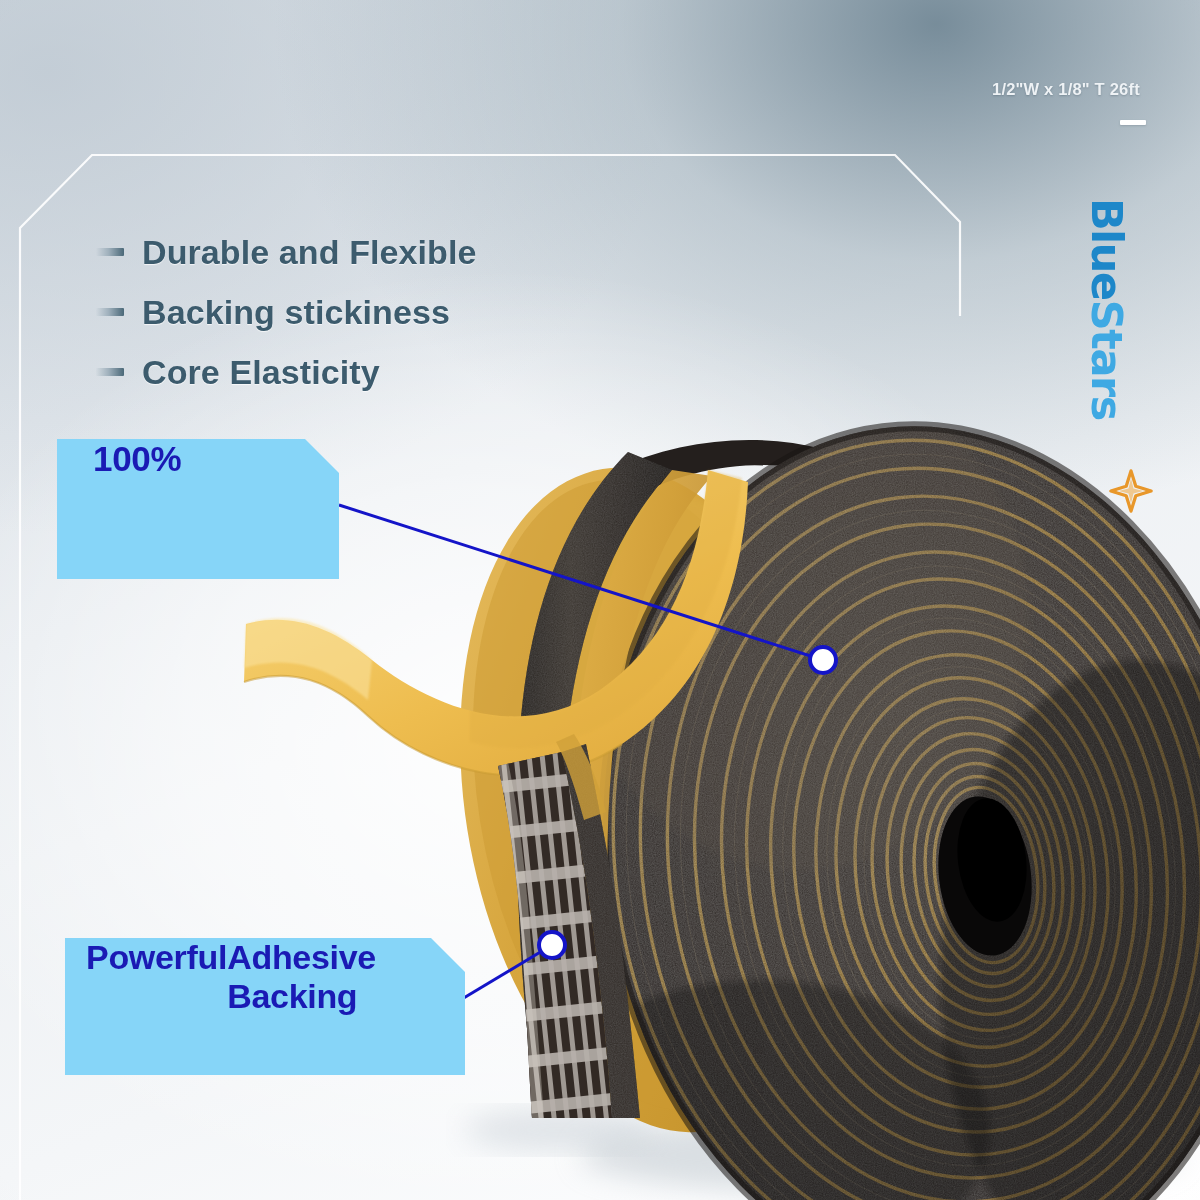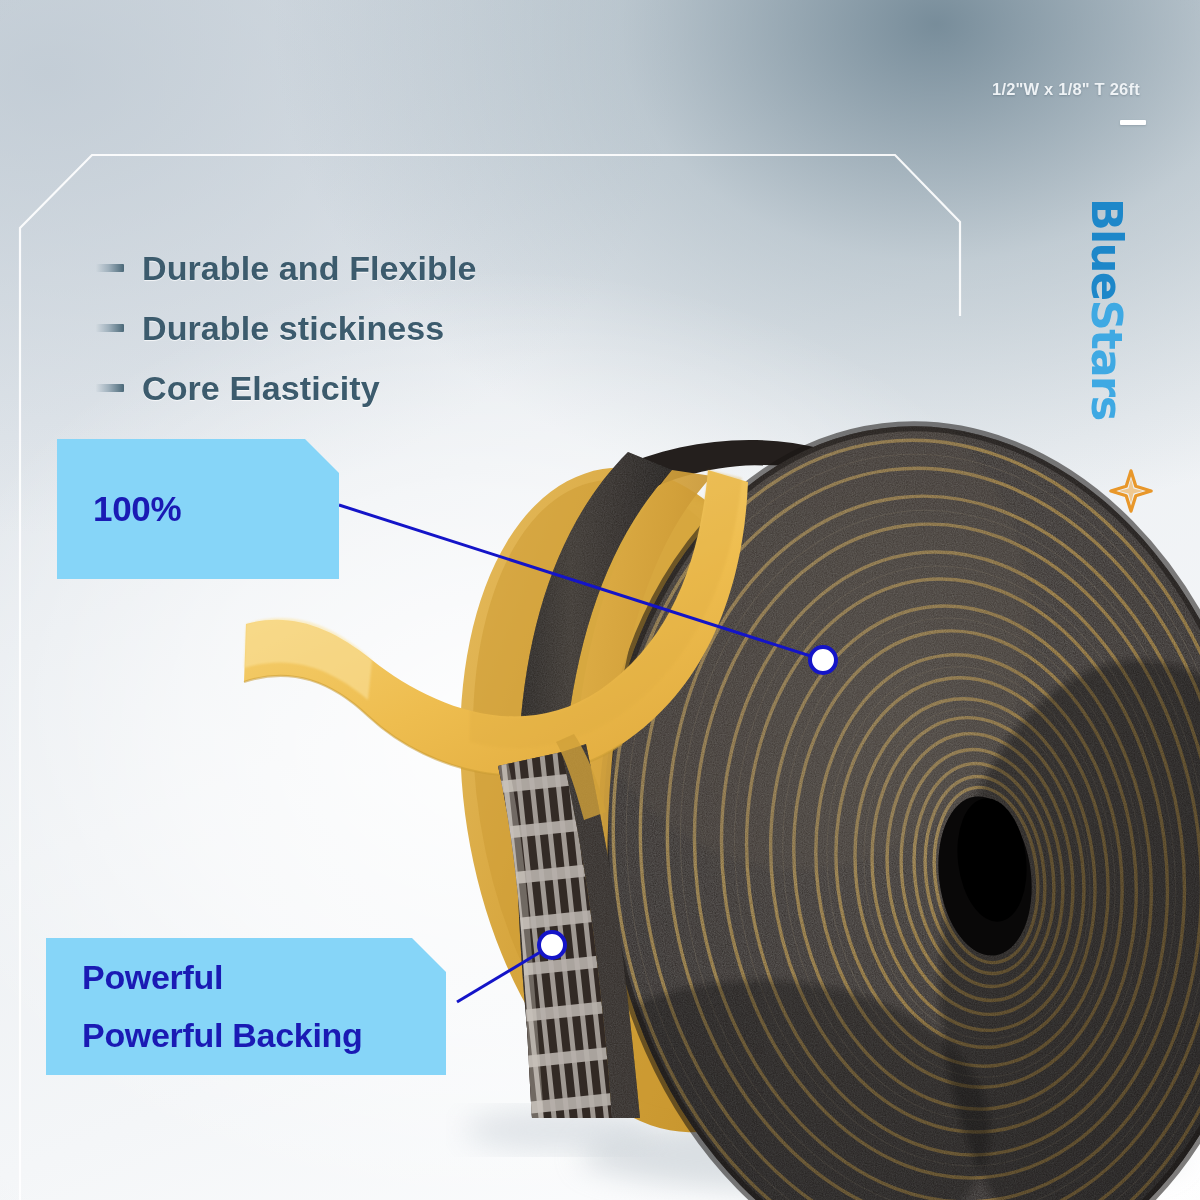--- a/index.html
+++ b/index.html
@@ -36,37 +36,37 @@
   .brand{position:absolute;left:1072px;top:198px;width:60px;height:320px;}
   .brand-text{position:absolute;left:0;top:0;
     transform:rotate(90deg);transform-origin:30px 30px;
     white-space:nowrap;font-size:43px;font-weight:700;letter-spacing:-1.4px;
     font-family:"DejaVu Sans","Liberation Sans",sans-serif;}
   .brand-blue{color:#1d87c9;}
   .brand-stars{color:#3fa9e3;}
   .brand-star{position:absolute;left:1108px;top:468px;width:46px;height:46px;}
 
   
-  .features{position:absolute;left:96px;top:240px;}
+  .features{position:absolute;left:96px;top:224px;}
   .feat{display:flex;align-items:center;height:56px;margin-bottom:4px;}
   .feat-dash{width:28px;height:8px;border-radius:1px;margin-right:18px;flex:none;
     background:linear-gradient(90deg,rgba(205,214,221,.25) 0%,#9fb0bc 45%,#4a6878 100%);}
   .feat-label{font-size:34px;font-weight:600;color:#3c5b6d;letter-spacing:.1px;
     text-shadow:0 1px 1px rgba(255,255,255,.75);}
 
   
   .callout{position:absolute;background:#86d5f8;
-    display:flex;flex-direction:column;justify-content:center;
-    box-sizing:border-box;gap:19px;}
+    display:flex;flex-direction:row;
+    box-sizing:border-box;}
   .callout span{display:block;color:#1a1ab4;font-weight:700;
     letter-spacing:-.3px;line-height:1.14;}
   #callout-foam{left:57px;top:439px;width:282px;height:140px;padding:0 0 0 36px;
     clip-path:polygon(0 0, calc(100% - 34px) 0, 100% 34px, 100% 100%, 0 100%);}
   #callout-foam span{font-size:35px;}
-  #callout-adhesive{left:46px;top:938px;width:400px;height:137px;padding:0 0 0 36px;
+  #callout-adhesive{left:65px;top:938px;width:400px;height:137px;padding:0 0 0 21px;
     clip-path:polygon(0 0, calc(100% - 34px) 0, 100% 34px, 100% 100%, 0 100%);}
   #callout-adhesive span{font-size:34px;}
 
   
   .photo{position:absolute;inset:0;}
   .leaders{position:absolute;inset:0;}
 </style>
 </head>
 <body>
 
@@ -273,37 +273,37 @@
     <path d="M24,11 L26.6,21.4 L37,24 L26.6,26.6 L24,37 L21.4,26.6 L11,24 L21.4,21.4 Z" fill="#f0a63c" opacity=".55"></path>
   </svg>
 
   <div class="features">
     <div class="feat">
       <span class="feat-dash"></span>
       <span class="feat-label">Durable and Flexible</span>
     </div>
     <div class="feat">
       <span class="feat-dash"></span>
-      <span class="feat-label">Durable stickiness</span>
+      <span class="feat-label">Backing stickiness</span>
     </div>
     <div class="feat">
       <span class="feat-dash"></span>
       <span class="feat-label">Core Elasticity</span>
     </div>
   </div>
 
   <svg class="leaders" width="1200" height="1200" viewBox="0 0 1200 1200">
     <line x1="339" y1="505" x2="823" y2="660" stroke="#1414c8" stroke-width="3"></line>
     <circle cx="823" cy="660" r="13" fill="#ffffff" stroke="#1414c8" stroke-width="4"></circle>
     <line x1="457" y1="1002" x2="552" y2="945" stroke="#1414c8" stroke-width="3"></line>
     <circle cx="552" cy="945" r="13" fill="#ffffff" stroke="#1414c8" stroke-width="4"></circle>
   </svg>
 
   <div class="callout" id="callout-foam">
     <span>100%</span>
   </div>
 
   <div class="callout" id="callout-adhesive">
     <span>Powerful</span>
-    <span>Powerful Backing</span>
+    <span>Adhesive Backing</span>
   </div>
 
 </div>
 
 </body></html>

